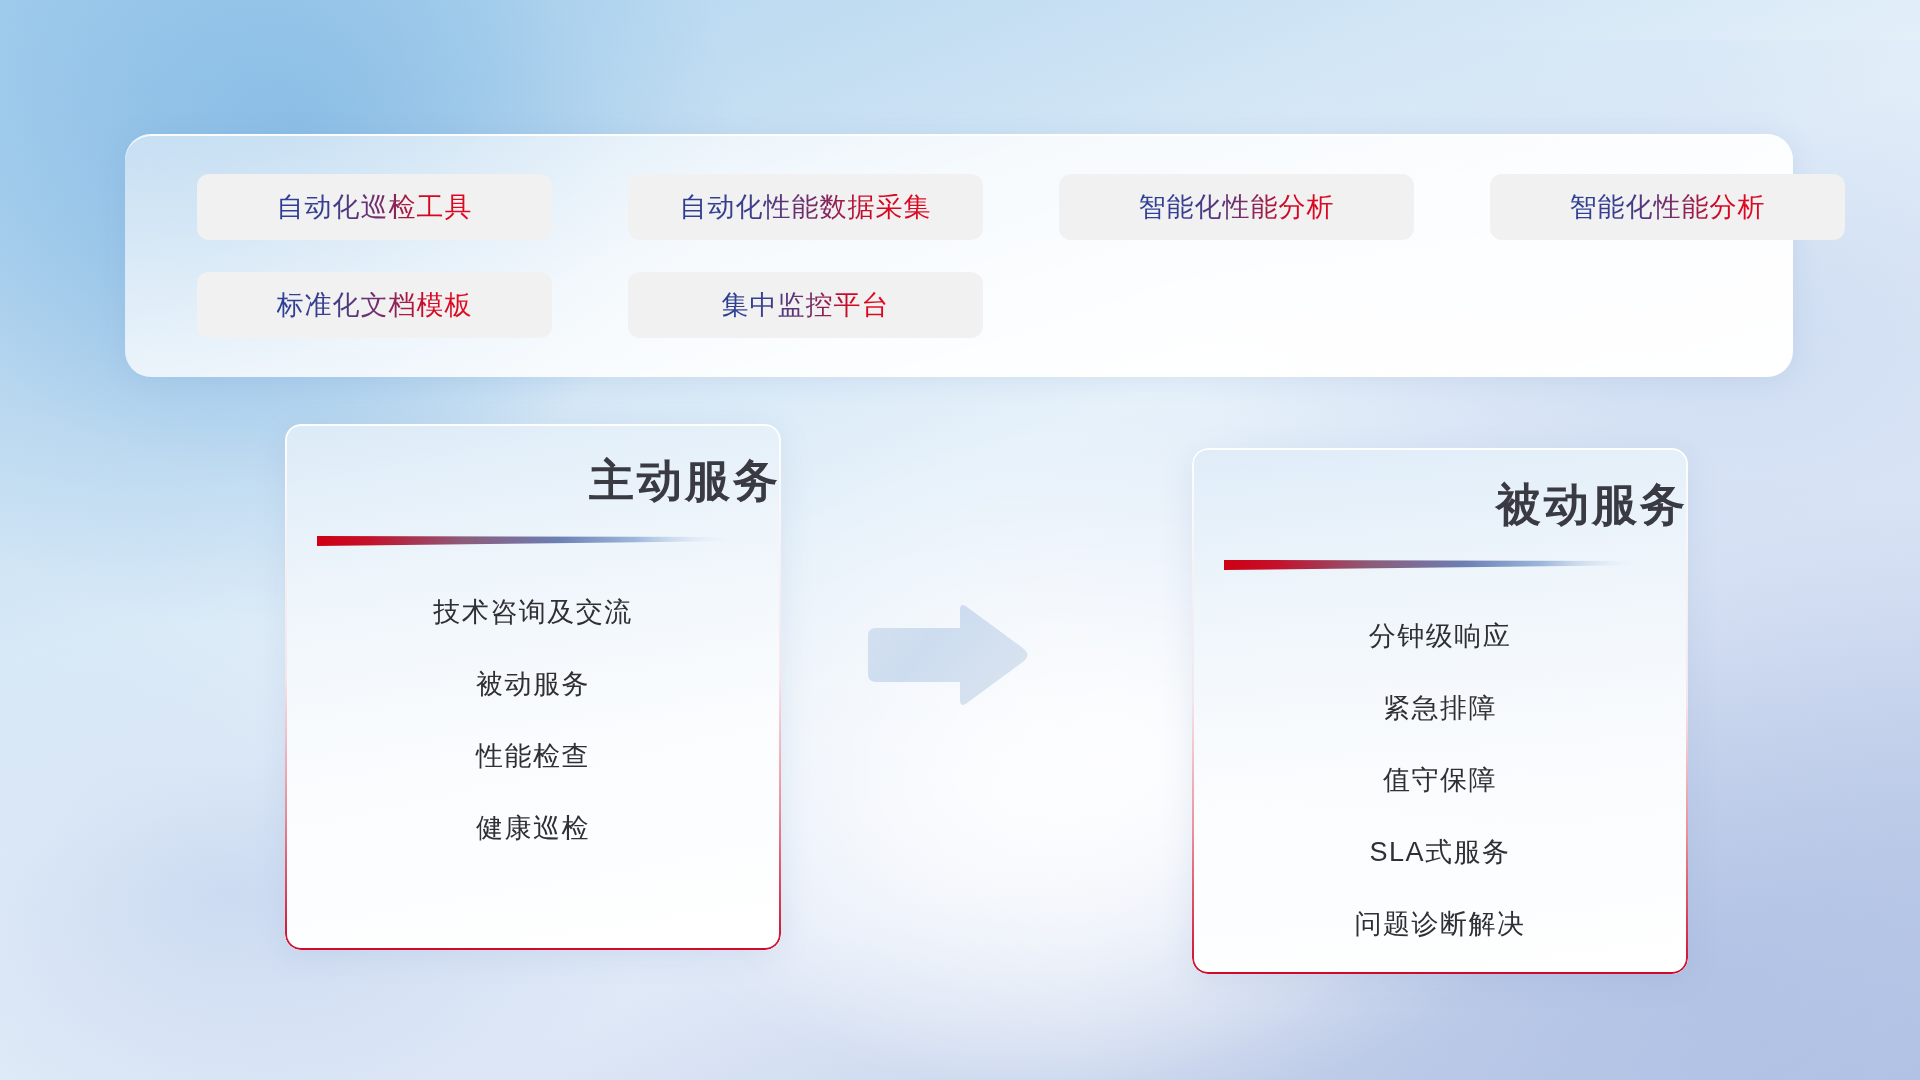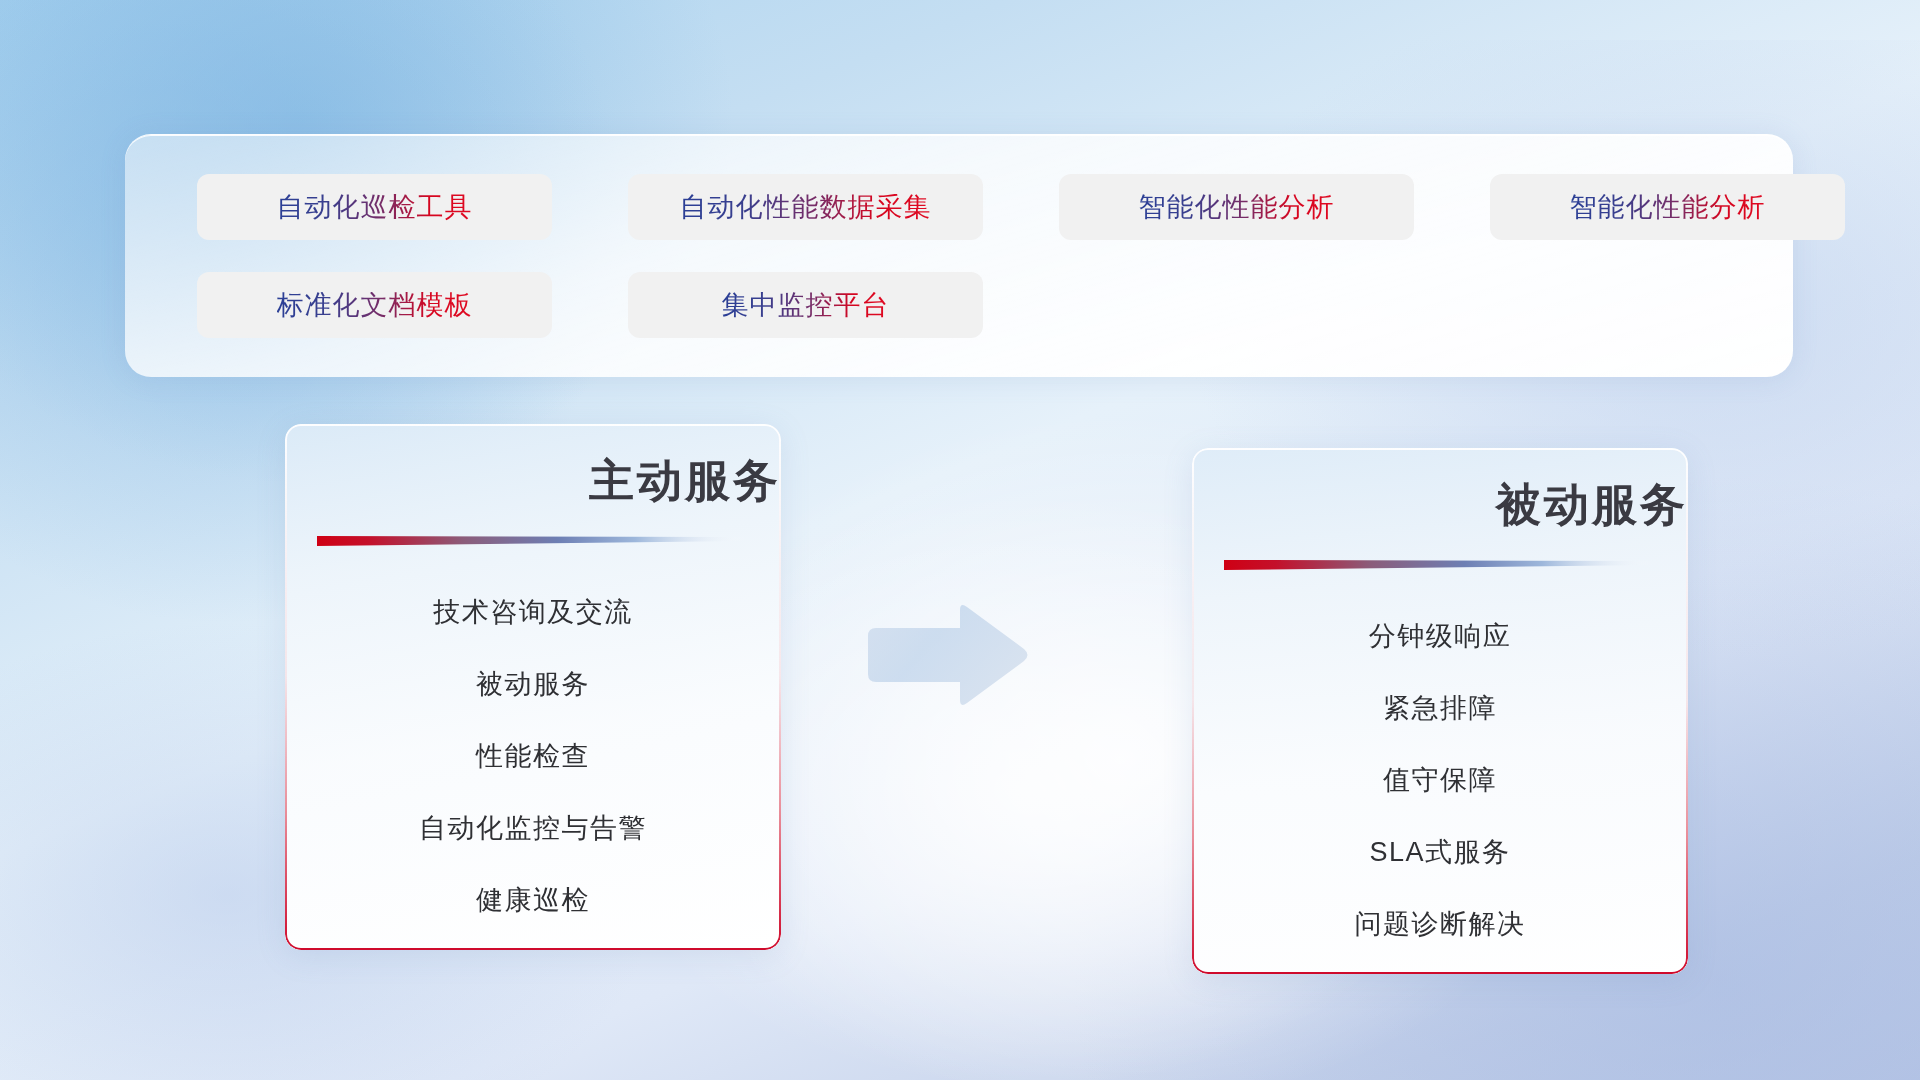--- a/index.html
+++ b/index.html
@@ -152,21 +152,20 @@
           <stop offset="100%" stop-color="#ffffff" stop-opacity="0"></stop>
         </linearGradient>
       </defs>
       <polygon points="0,2 430,3 430,7 0,12" fill="url(#ruleGradL)"></polygon>
     </svg>
 
     <div class="card-list">
       <div class="item">技术咨询及交流</div>
       <div class="item">被动服务</div>
       <div class="item">性能检查</div>
-      <div class="item">自动化监控与告警</div>
       <div class="item">健康巡检</div>
     </div>
   </div>
 
   <svg id="flow-arrow" viewBox="0 0 170 110">
     <defs>
       <linearGradient id="arrowGrad" x1="0" y1="0" x2="1" y2="0.5">
         <stop offset="0%" stop-color="#c3d3e8" stop-opacity="0.62"></stop>
         <stop offset="45%" stop-color="#bdd2ea" stop-opacity="0.72"></stop>
         <stop offset="100%" stop-color="#cfdcec" stop-opacity="0.80"></stop>

